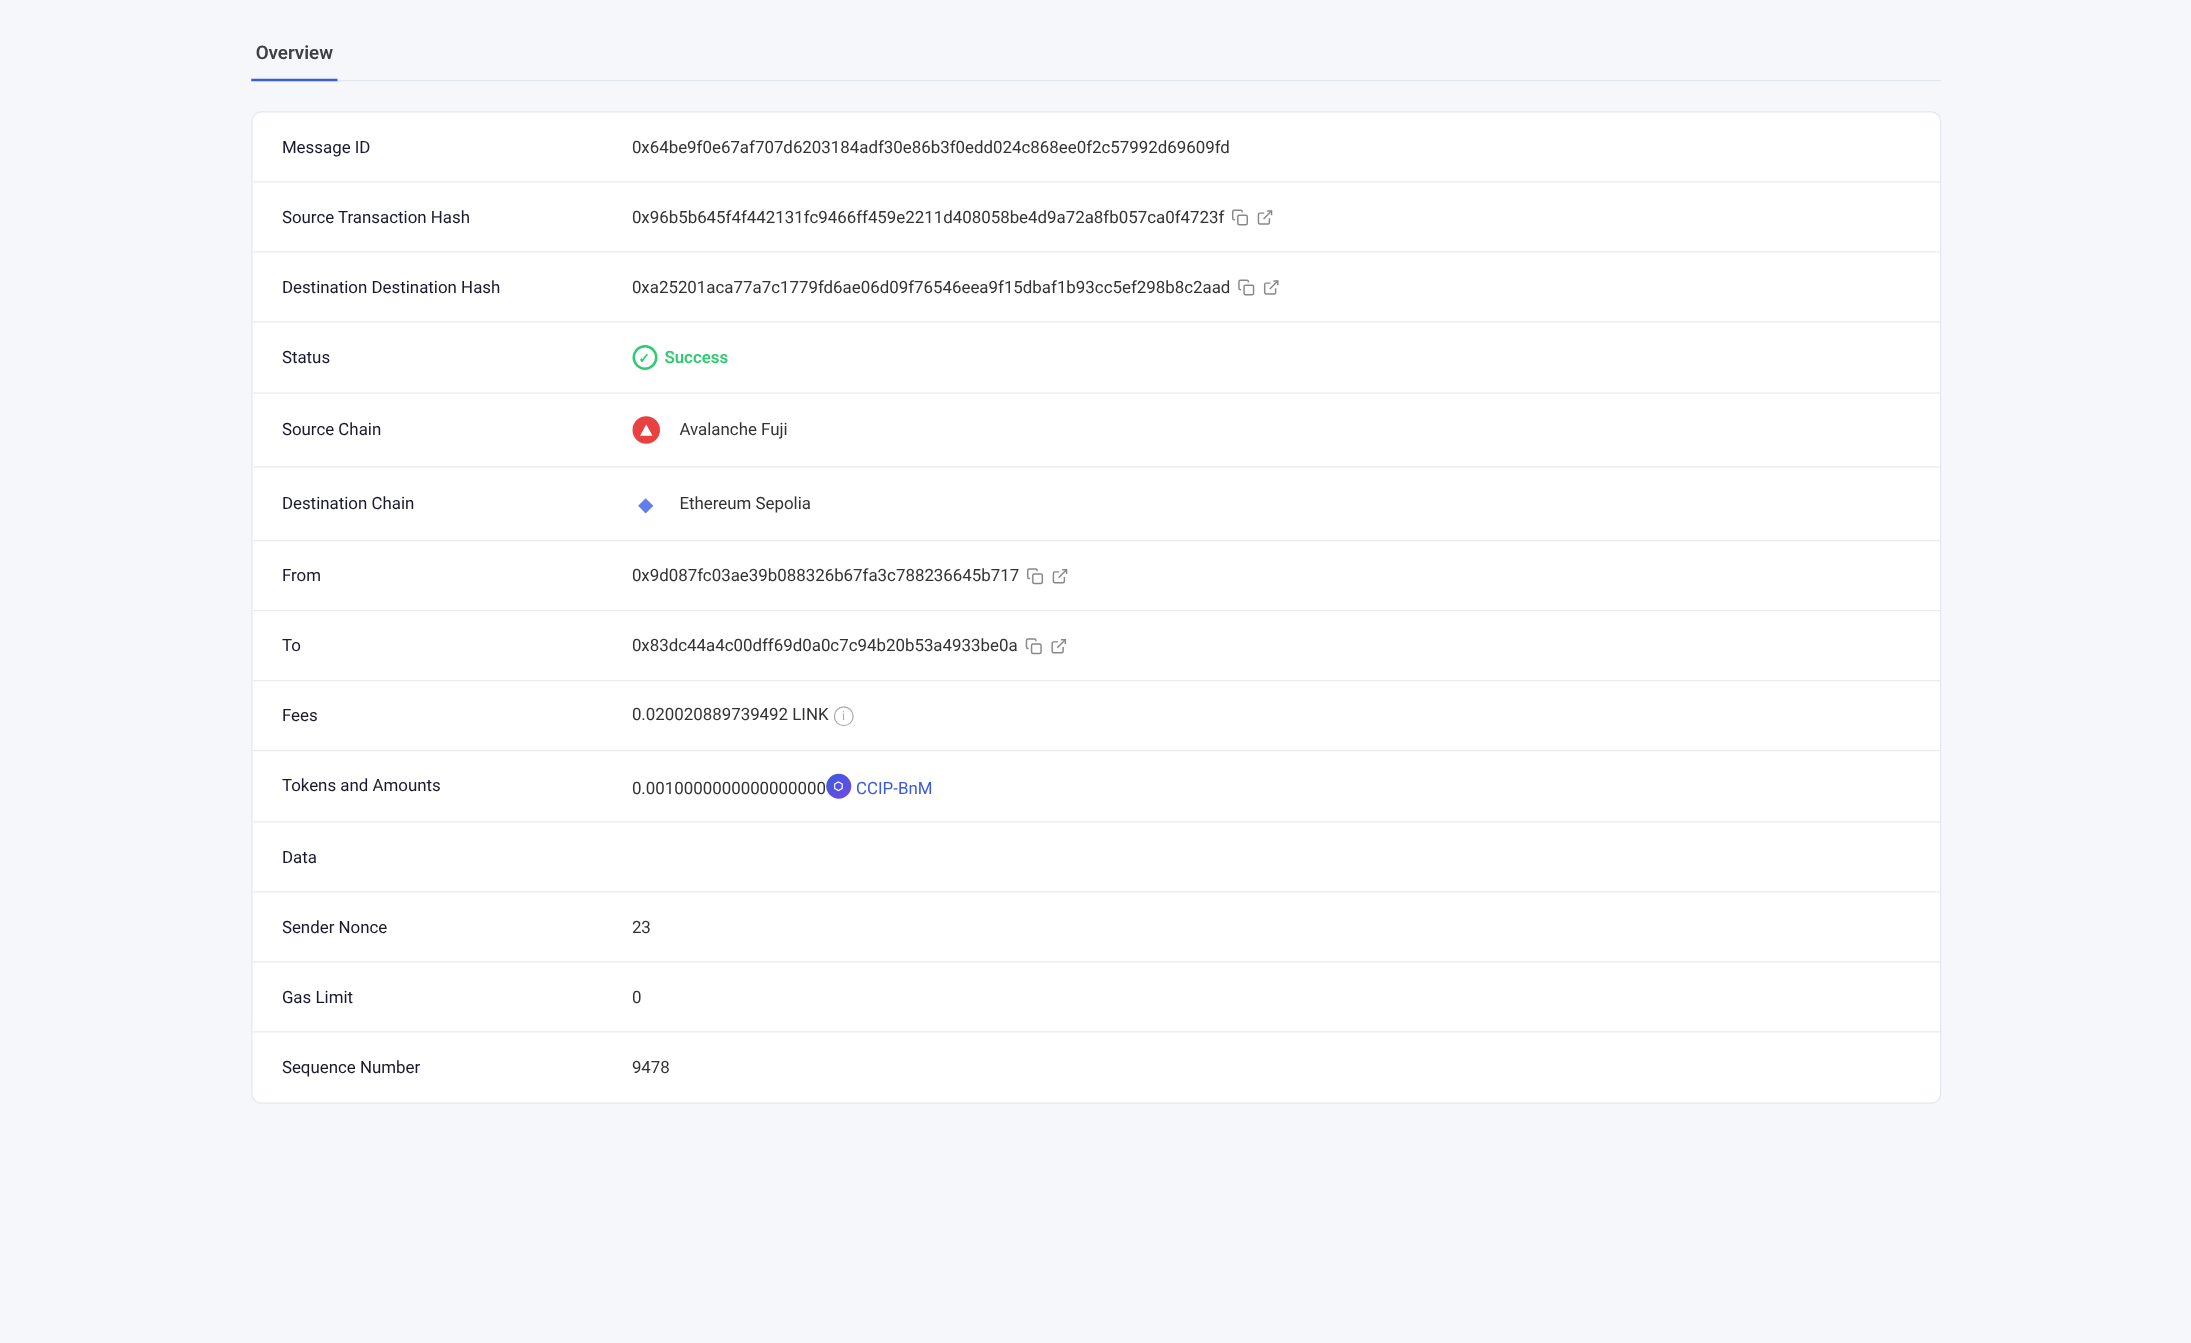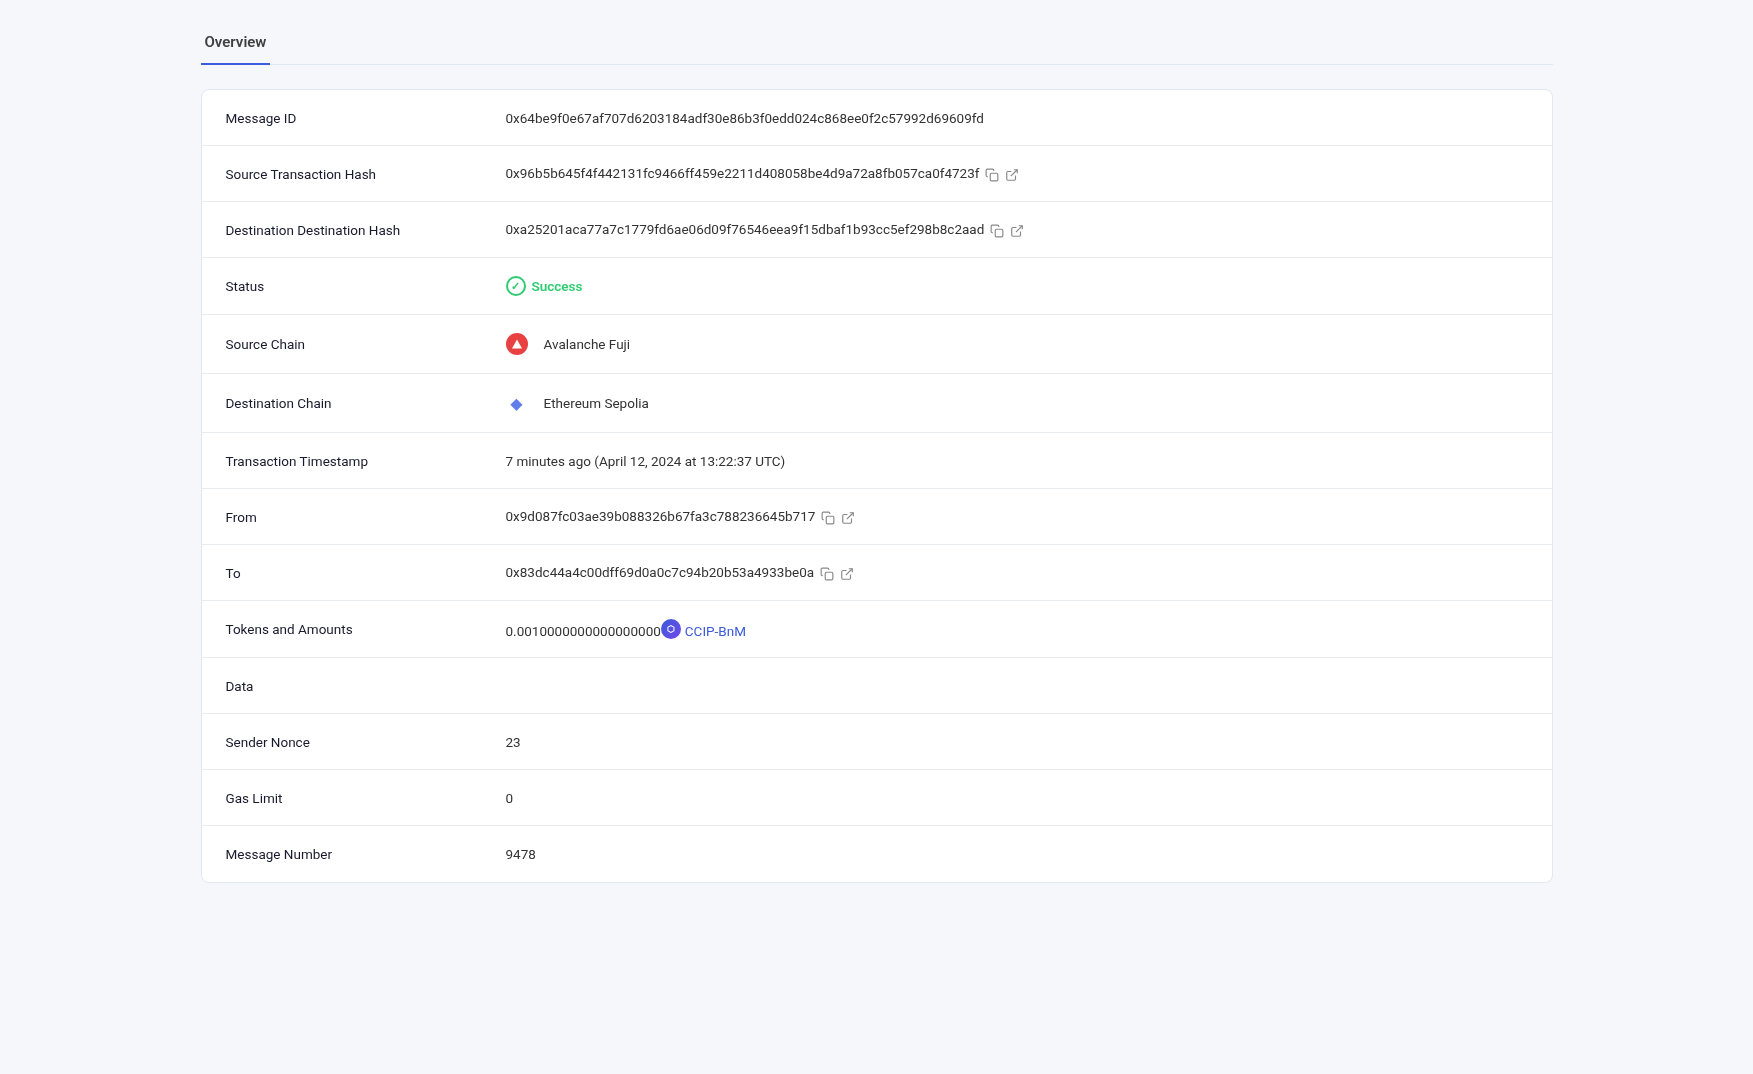--- a/index.html
+++ b/index.html
@@ -227,24 +227,20 @@
           </span></div>
       </div>
       <div class="row">
         <div class="label">Destination Chain</div>
         <div class="value"><span class="chain-icon">
             <span class="eth-icon" style="color: rgb(98, 126, 234);">◆</span>
             <span>Ethereum Sepolia</span>
           </span></div>
       </div>
       <div class="row">
-        <div class="label">Transaction Timestamp</div>
-        <div class="value">7 minutes ago (April 12, 2024 at 13:22:37 UTC)</div>
-      </div>
-      <div class="row">
         <div class="label">From</div>
         <div class="value"><span class="link">0x9d087fc03ae39b088326b67fa3c788236645b717</span><span class="inline-icons">
             <span class="icon-btn">
               <svg width="14" height="14" viewBox="0 0 24 24" fill="none" stroke="currentColor" stroke-width="2">
                 <rect x="9" y="9" width="13" height="13" rx="2" ry="2"></rect>
                 <path d="M5 15H4a2 2 0 0 1-2-2V4a2 2 0 0 1 2-2h9a2 2 0 0 1 2 2v1"></path>
               </svg>
             </span>
             <span class="icon-btn">
               <svg width="14" height="14" viewBox="0 0 24 24" fill="none" stroke="currentColor" stroke-width="2">
@@ -265,20 +261,24 @@
               </svg>
             </span>
             <span class="icon-btn">
               <svg width="14" height="14" viewBox="0 0 24 24" fill="none" stroke="currentColor" stroke-width="2">
                 <path d="M18 13v6a2 2 0 0 1-2 2H5a2 2 0 0 1-2-2V8a2 2 0 0 1 2-2h6"></path>
                 <polyline points="15 3 21 3 21 9"></polyline>
                 <line x1="10" y1="14" x2="21" y2="3"></line>
               </svg>
             </span>
           </span></div>
+      </div>
+      <div class="row">
+        <div class="label">Fees</div>
+        <div class="value"><span>0.020020889739492 LINK</span><span class="info-icon">i</span></div>
       </div>
       <div class="row">
         <div class="label">Tokens and Amounts</div>
         <div class="value">
           <span class="value-row">
             <span>0.0010000000000000000 </span>
             <span class="token-icon">⬡</span>
             <span class="token-link">CCIP-BnM</span>
           </span>
         </div>
@@ -289,17 +289,17 @@
       </div>
       <div class="row">
         <div class="label">Sender Nonce</div>
         <div class="value">23</div>
       </div>
       <div class="row">
         <div class="label">Gas Limit</div>
         <div class="value">0</div>
       </div>
       <div class="row">
-        <div class="label">Message Number</div>
+        <div class="label">Sequence Number</div>
         <div class="value">9478</div>
       </div>
     </div>
 </div>
 
 </body></html>

